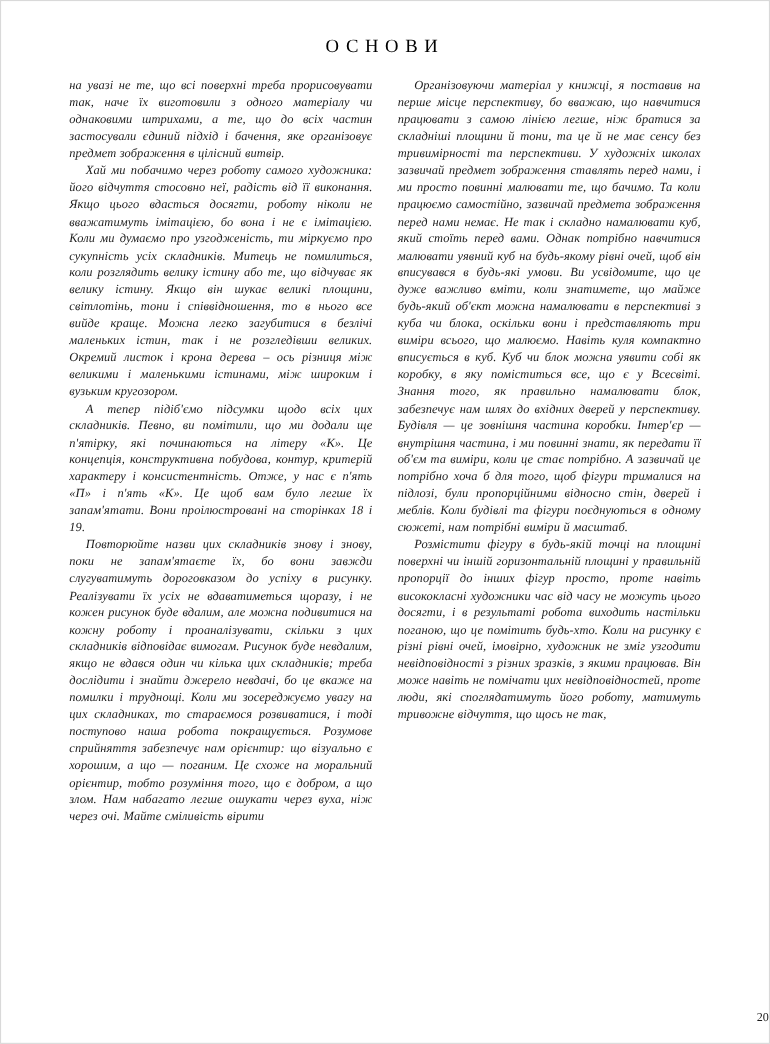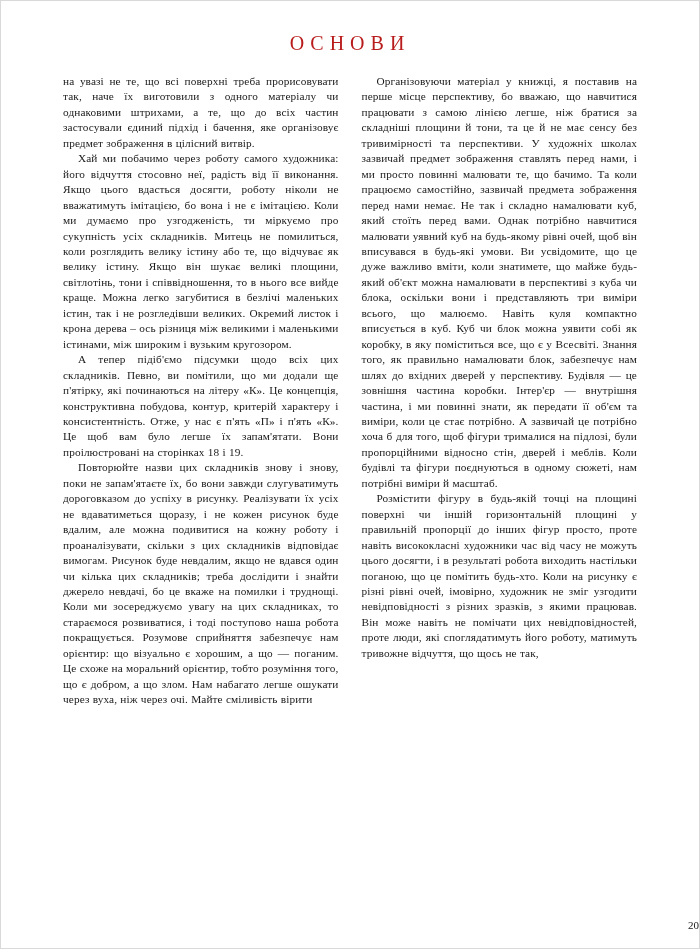--- a/index.html
+++ b/index.html
@@ -15,41 +15,42 @@
     background: #ffffff;
     border: 1px solid #d9d9d9;
     box-sizing: border-box;
     font-family: "Liberation Serif", serif;
     color: #1a1a1a;
     overflow: hidden;
   }
   .page-title {
     margin-top: 31px;
     text-align: center;
-    font-size: 20px;
+    font-size: 17px;
     font-weight: normal;
     letter-spacing: 6px;
-    color: #b91c1c;
+    color: #000000;
   }
   .columns {
     display: flex;
     gap: 23px;
     padding: 0 62px;
     margin-top: 19px;
   }
   .column {
     flex: 1 1 0;
     text-align: justify;
     font-size: 11.3px;
     line-height: 15.45px;
     letter-spacing: 0.1px;
     word-spacing: 0.3px;
   }
   .column p {
     margin: 0;
+    font-style: italic;
   }
   .column p.indent {
     text-indent: 15px;
   }
   .page-number {
     position: absolute;
     bottom: 17px;
     left: 0;
     width: 100%;
     text-align: right;

